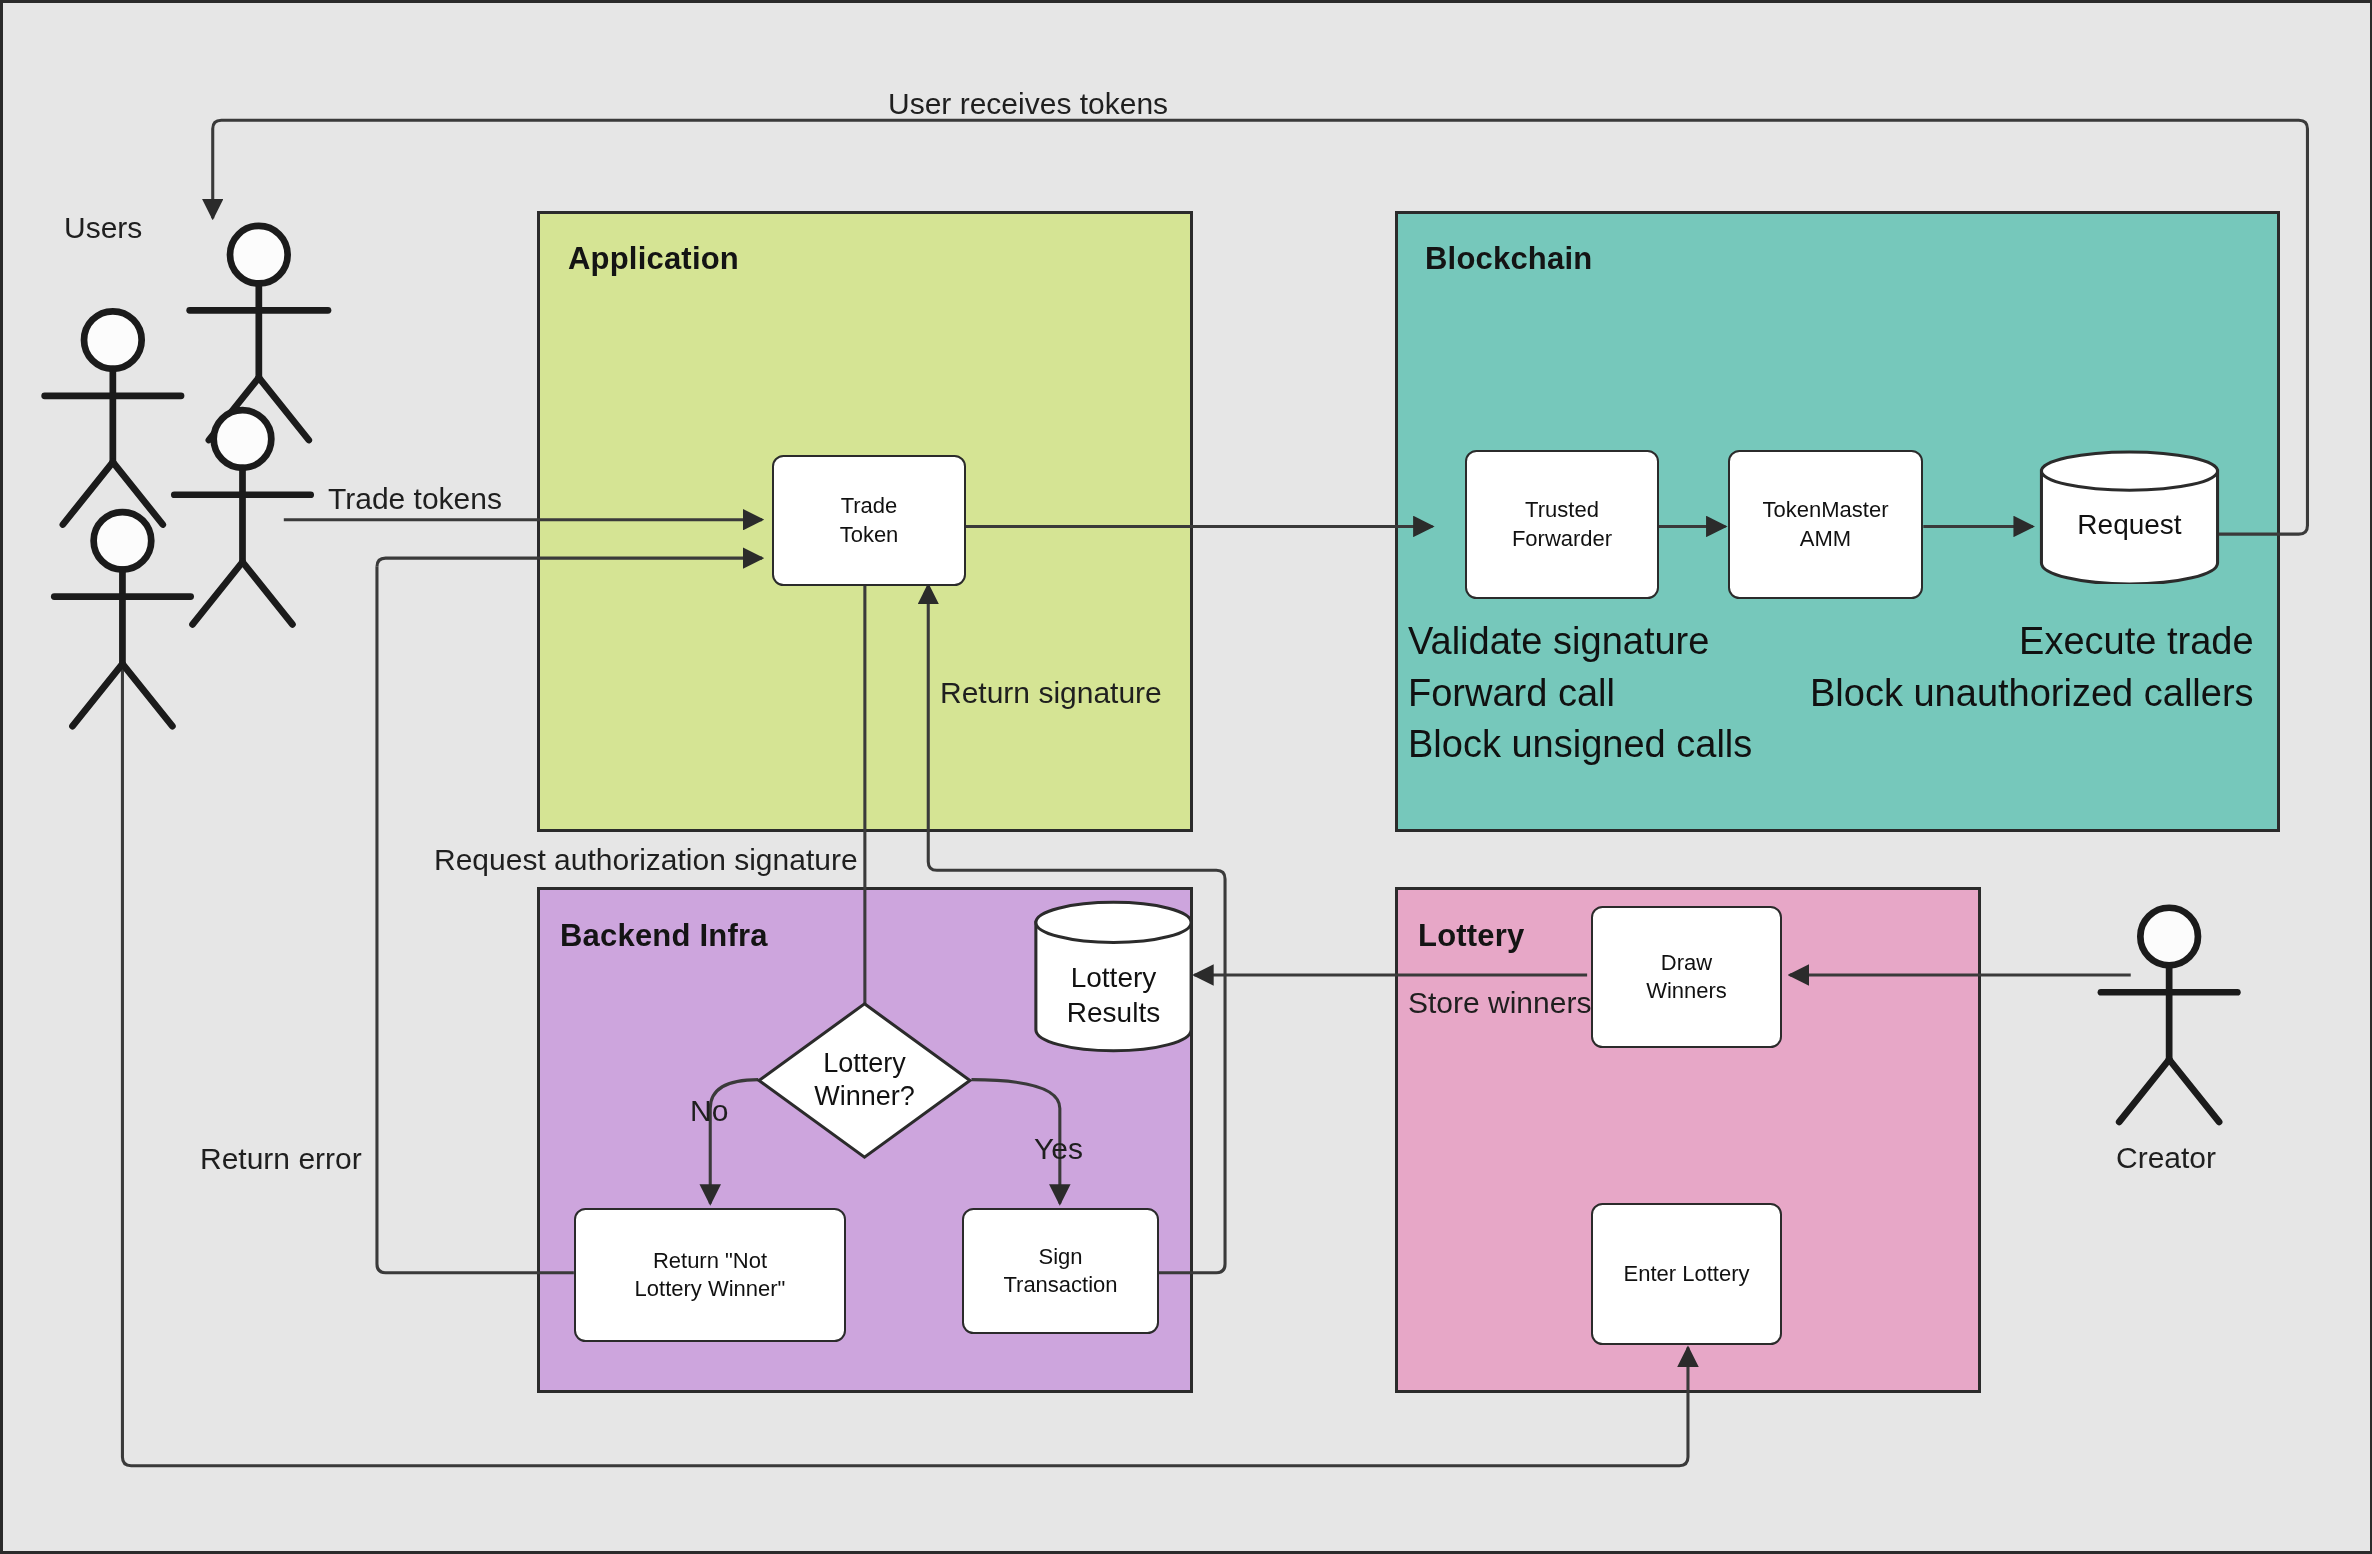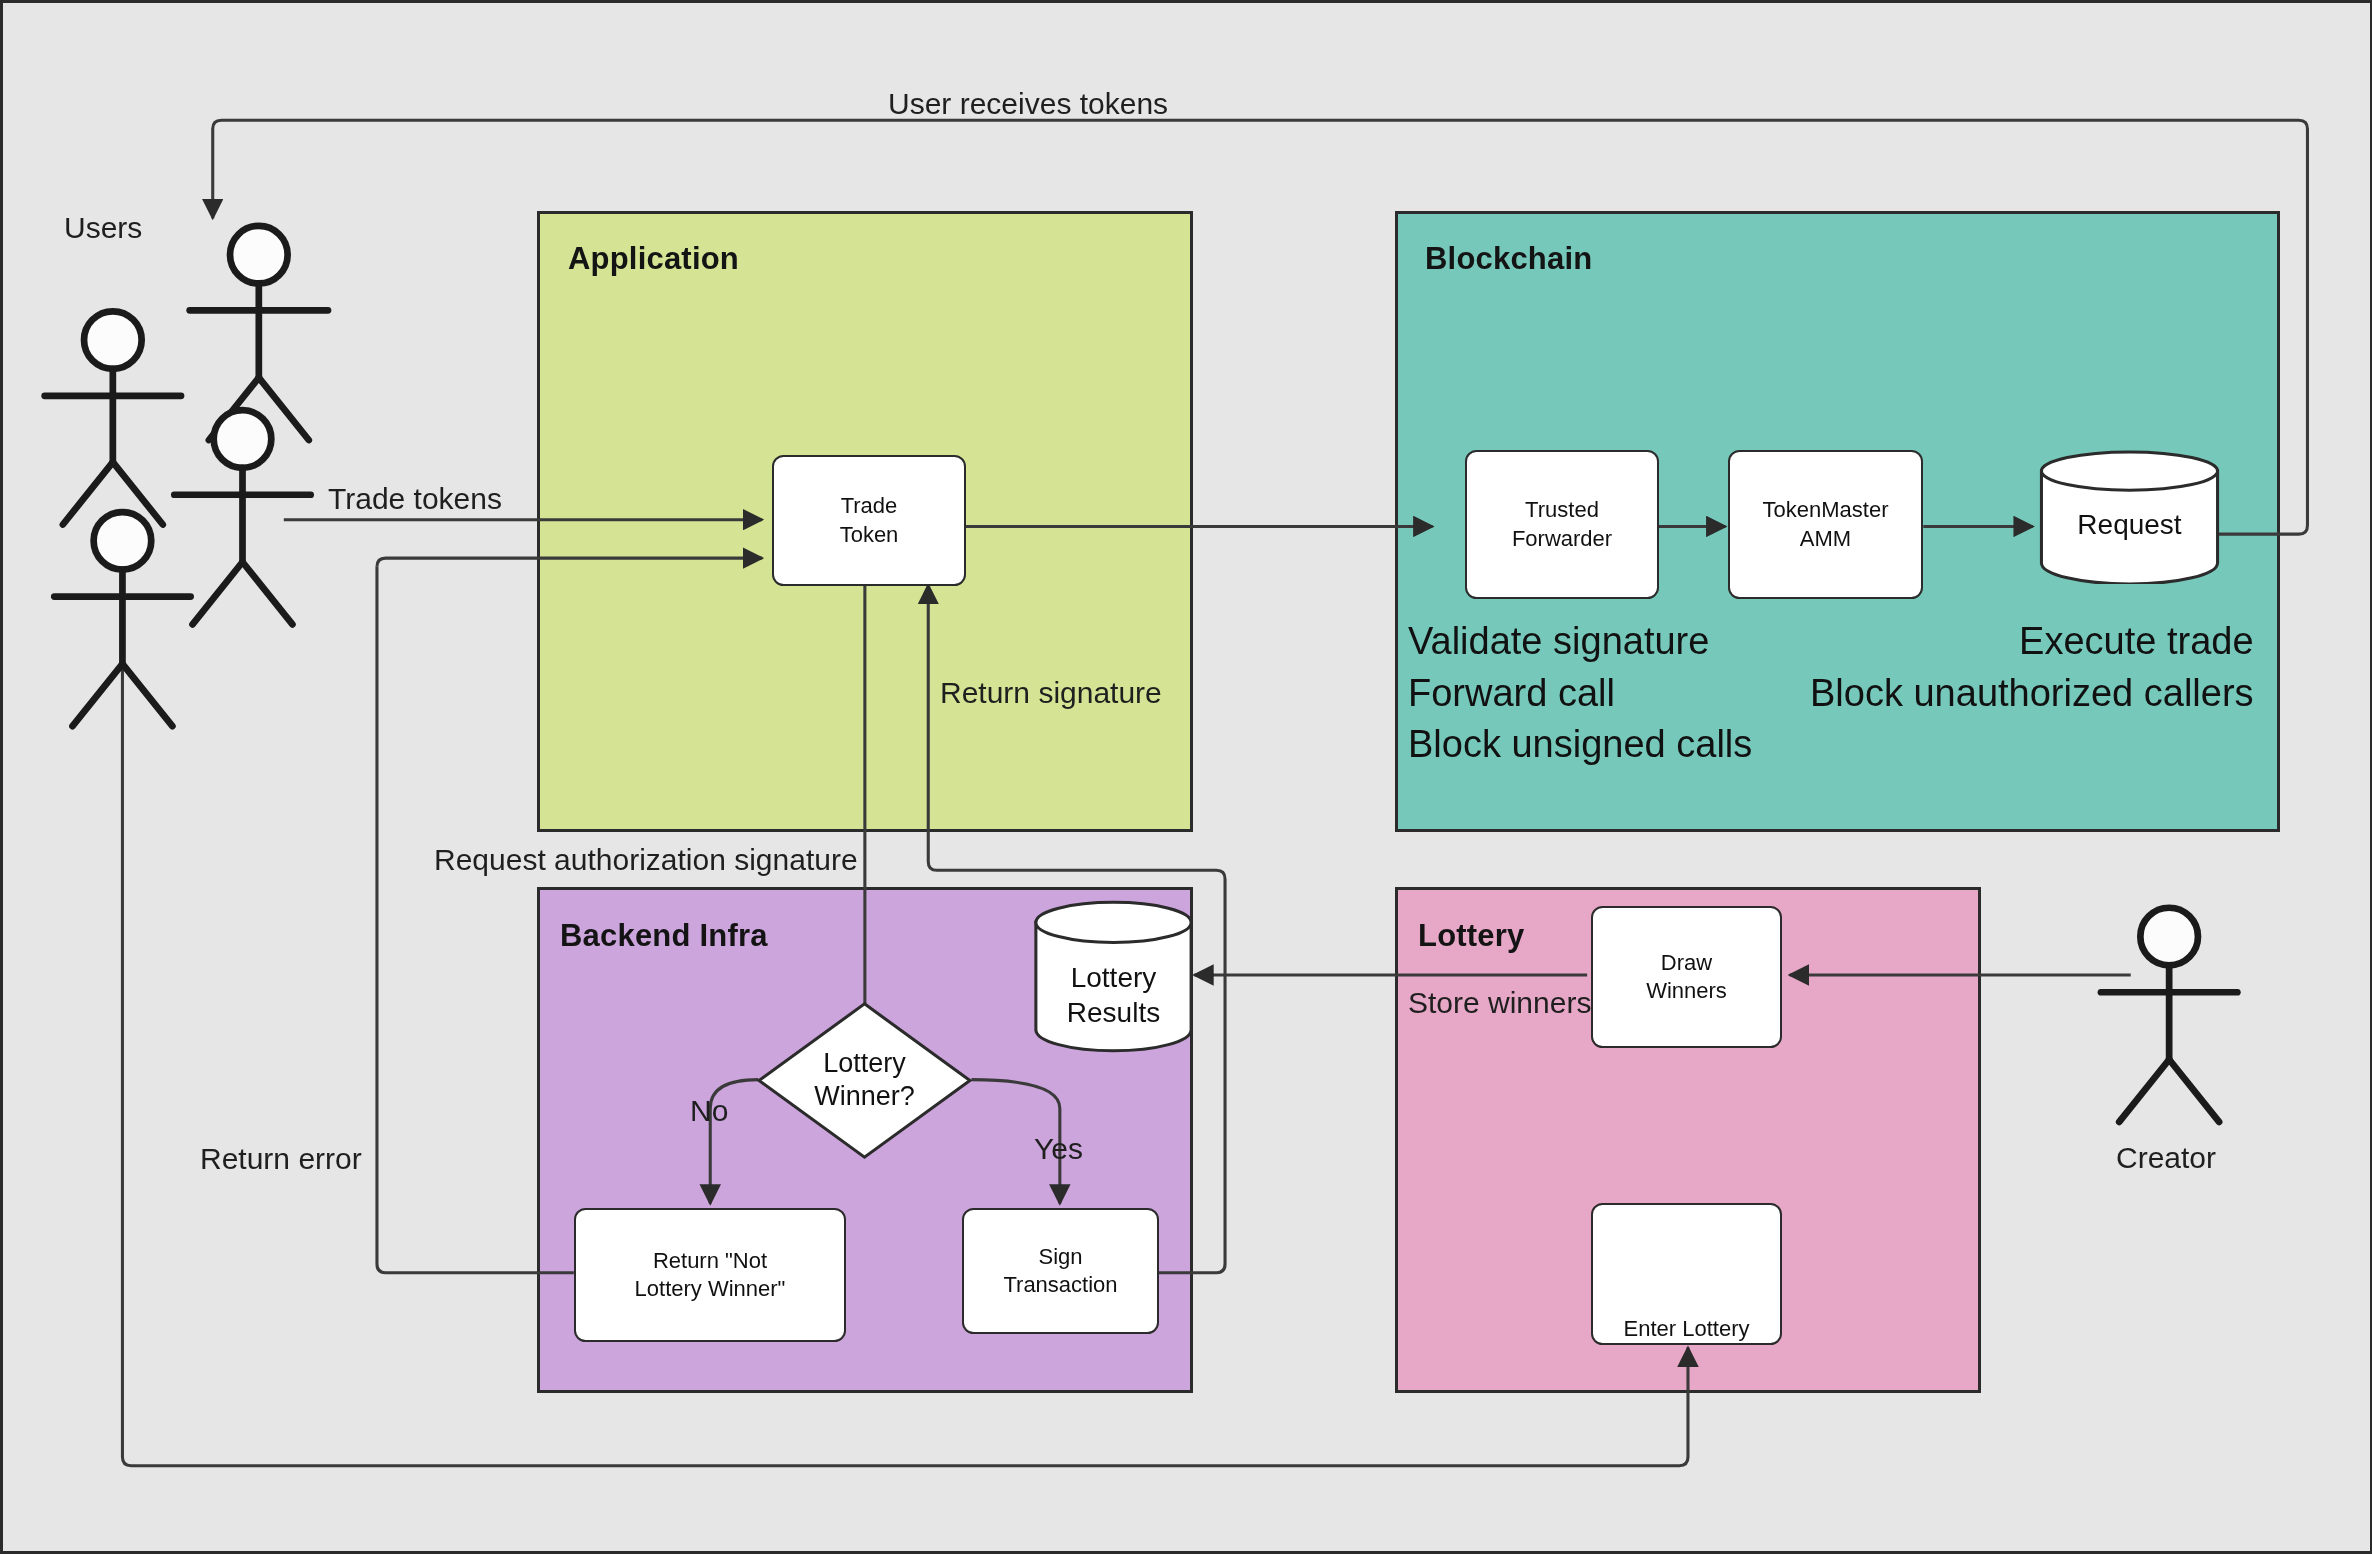--- a/index.html
+++ b/index.html
@@ -207,21 +207,21 @@
     </span>
   </div>
 
   <div class="node" style="left:1588px;top:903px;width:191px;height:142px;">
     <span>
       <span>Draw</span>
       <span>Winners</span>
     </span>
   </div>
 
-  <div class="node" style="left:1588px;top:1200px;width:191px;height:142px;align-items:flex-end;">
+  <div class="node" style="left:1588px;top:1200px;width:191px;height:142px;">
     <span>Enter Lottery</span>
   </div>
 
   <div class="notes" style="left:1405px;top:613px;">Validate signature
 Forward call
 Block unsigned calls</div>
   <div class="notes" style="left:1807px;top:613px;text-align:right;">Execute trade
 Block unauthorized callers</div>
 
   <div class="elabel" style="left:885px;top:86px;">User receives tokens</div>

